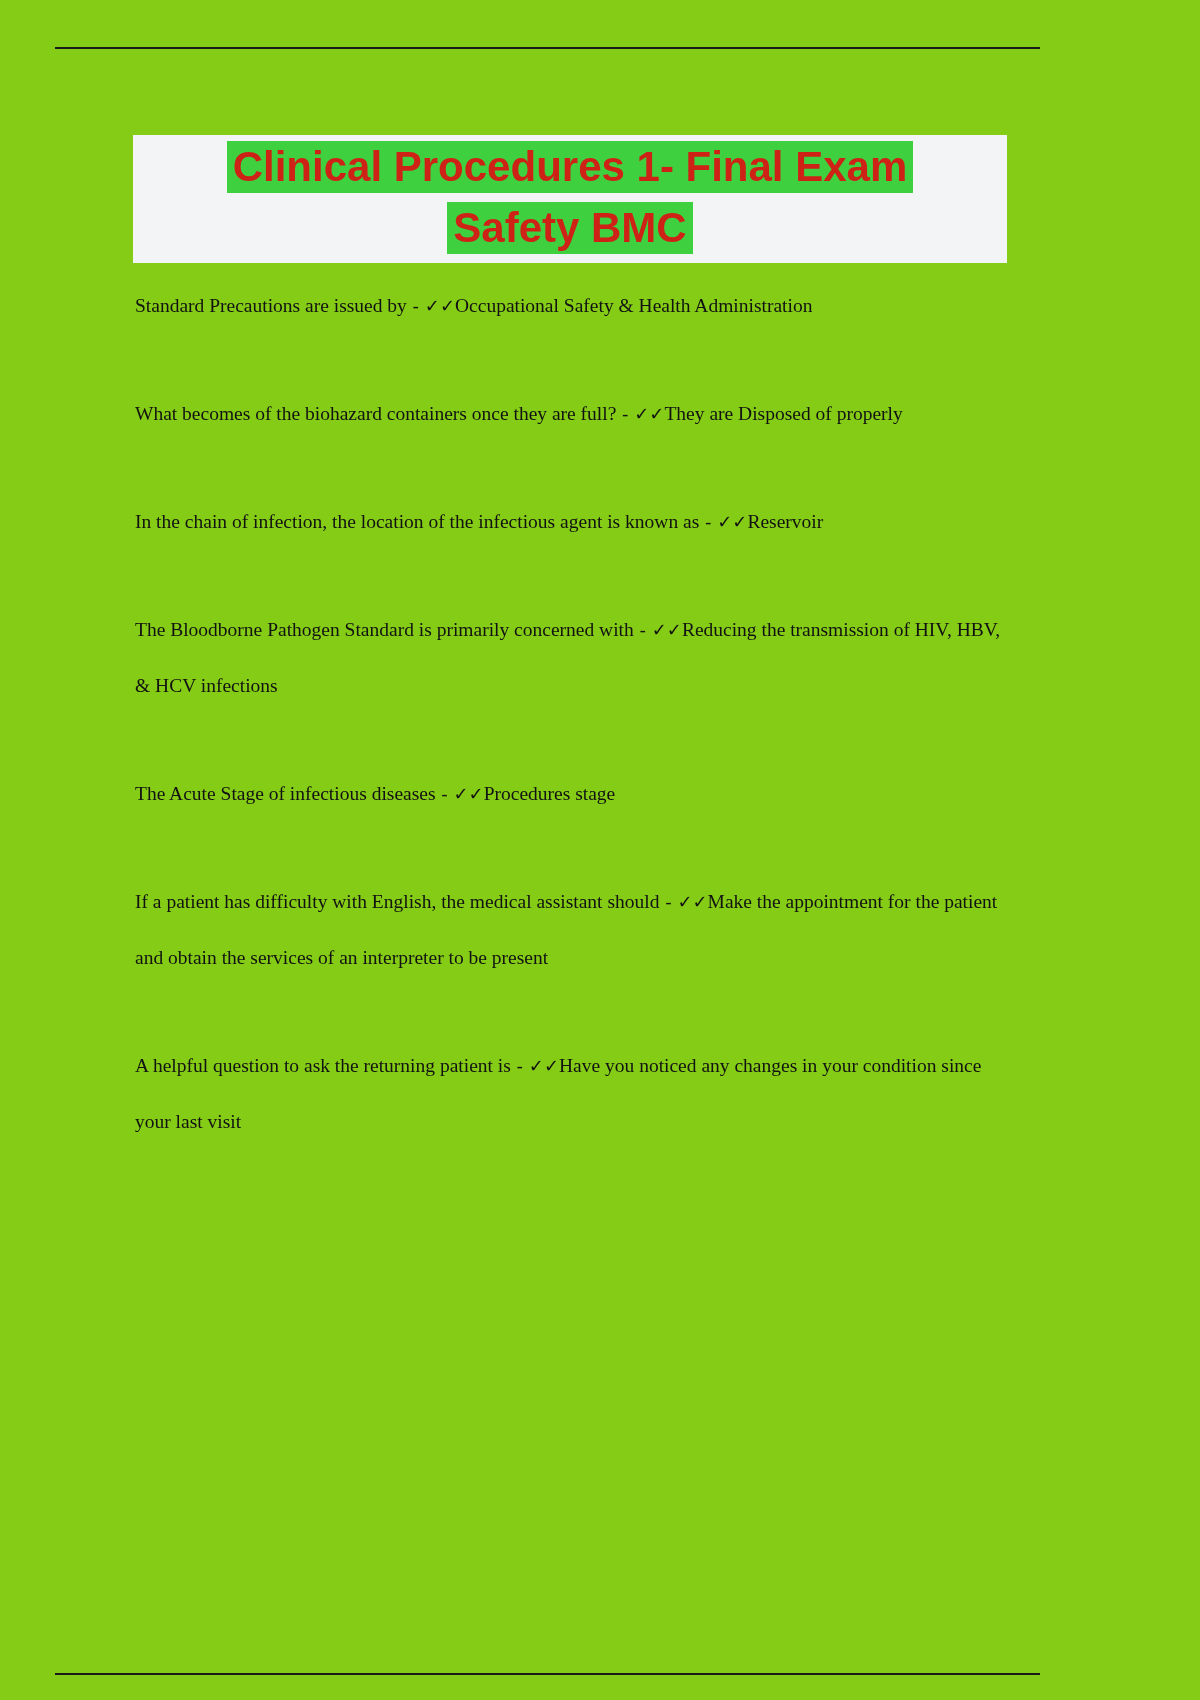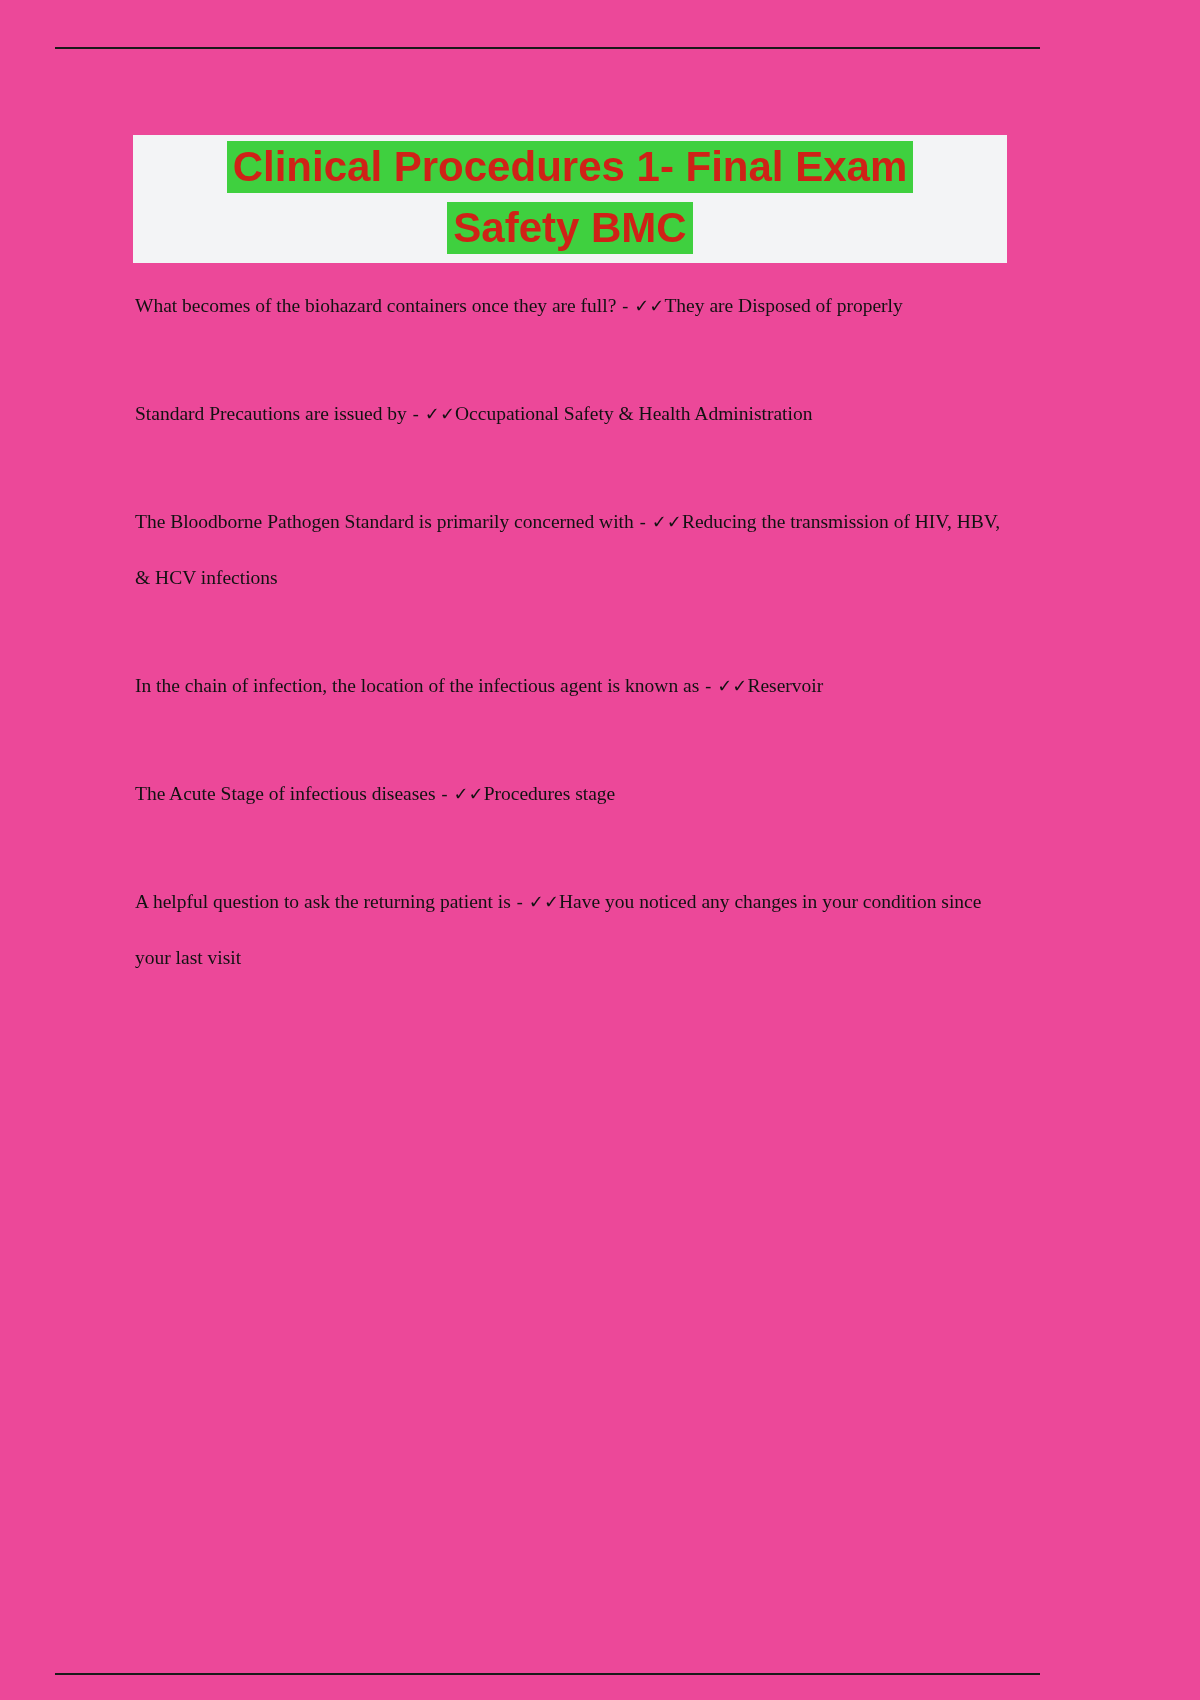--- a/index.html
+++ b/index.html
@@ -4,21 +4,21 @@
 <style>
   html, body {
     margin: 0;
     padding: 0;
     background: #ffffff;
   }
   .page {
     position: relative;
     width: 1200px;
     height: 1700px;
-    background: #ec4899;
+    background: #84cc16;
     overflow: hidden;
     font-family: "Liberation Serif", serif;
   }
   .rule {
     position: absolute;
     left: 55px;
     width: 985px;
     height: 0;
     border-top: 2px solid #1a1a1a;
   }
@@ -78,30 +78,31 @@
 
   <div class="rule rule-top"></div>
 
   <div class="title-box">
     <span class="title-line"><span>Clinical Procedures 1- Final Exam</span></span>
     <span class="title-line"><span>Safety BMC</span></span>
   </div>
 
   <div class="qa-list">
 
+    <p class="qa-item"><span>Standard Precautions are issued by</span><span class="qa-sep"><span> - </span><span class="checks">✓✓</span></span><span>Occupational Safety &amp; Health Administration</span></p>
+
     <p class="qa-item"><span>What becomes of the biohazard containers once they are full?</span><span class="qa-sep"><span> - </span><span class="checks">✓✓</span></span><span>They are Disposed of properly</span></p>
 
-    <p class="qa-item"><span>Standard Precautions are issued by</span><span class="qa-sep"><span> - </span><span class="checks">✓✓</span></span><span>Occupational Safety &amp; Health Administration</span></p>
+    <p class="qa-item"><span>In the chain of infection, the location of the infectious agent is known as</span><span class="qa-sep"><span> - </span><span class="checks">✓✓</span></span><span>Reservoir</span></p>
 
     <p class="qa-item"><span>The Bloodborne Pathogen Standard is primarily concerned with</span><span class="qa-sep"><span> - </span><span class="checks">✓✓</span></span><span>Reducing the transmission of HIV, HBV, &amp; HCV infections</span></p>
 
-    <p class="qa-item"><span>In the chain of infection, the location of the infectious agent is known as</span><span class="qa-sep"><span> - </span><span class="checks">✓✓</span></span><span>Reservoir</span></p>
-
     <p class="qa-item"><span>The Acute Stage of infectious diseases</span><span class="qa-sep"><span> - </span><span class="checks">✓✓</span></span><span>Procedures stage</span></p>
 
+    <p class="qa-item"><span>If a patient has difficulty with English, the medical assistant should</span><span class="qa-sep"><span> - </span><span class="checks">✓✓</span></span><span>Make the appointment for the patient and obtain the services of an interpreter to be present</span></p>
 
     <p class="qa-item"><span>A helpful question to ask the returning patient is</span><span class="qa-sep"><span> - </span><span class="checks">✓✓</span></span><span>Have you noticed any changes in your condition since your last visit</span></p>
 
   </div>
 
   <div class="rule rule-bottom"></div>
 
 </div>
 
 </body></html>

